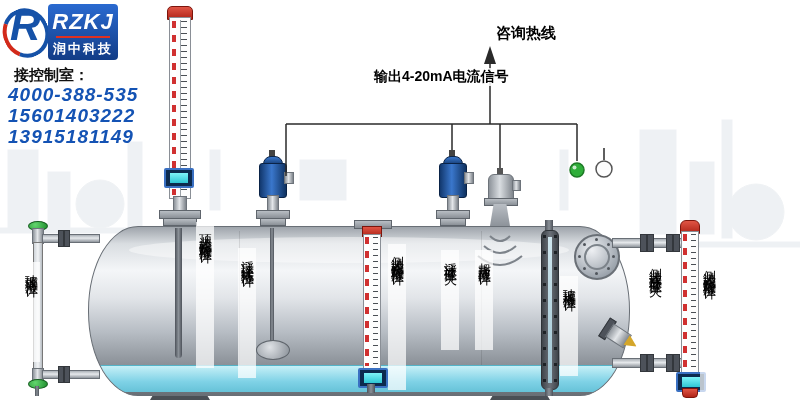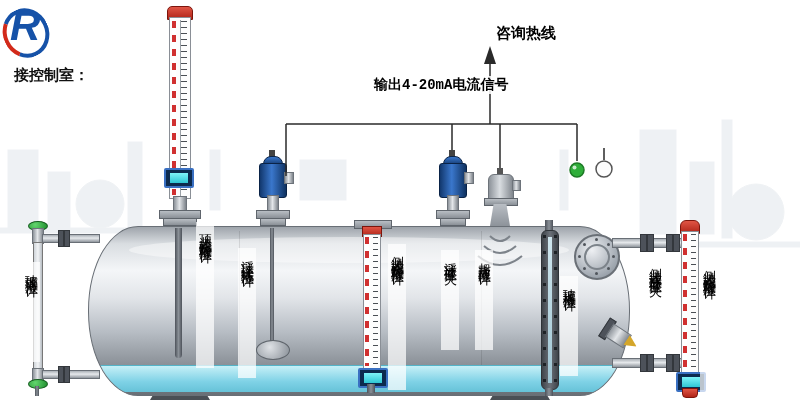--- a/index.html
+++ b/index.html
@@ -20,21 +20,21 @@
   .logo-name{margin-top:5px;font-size:22px;font-weight:bold;font-style:italic;letter-spacing:1px;}
   .logo-underline{height:2px;background:#e03020;margin:1px 8px 2px 8px;}
   .logo-cn{font-size:13px;font-weight:bold;letter-spacing:2px;}
   .hotline{left:14px;top:66px;font-size:15px;font-weight:bold;color:#111;z-index:8;}
   .phones{left:8px;top:84px;z-index:8;}
   .phone{font-size:19px;font-weight:bold;font-style:italic;color:#1453b4;line-height:21px;letter-spacing:1px;}
 
   
   .note{z-index:8;font-weight:bold;color:#000;background:rgba(255,255,255,.85);padding:0 2px;}
   .note-control{left:494px;top:24px;font-size:15px;}
-  .note-signal{left:372px;top:76px;font-size:14px;font-family:Liberation Mono, monospace;}
+  .note-signal{left:372px;top:68px;font-size:14px;}
 
   
   .supports{z-index:2;background:#4a4f55;clip-path:polygon(14% 0,86% 0,100% 100%,0 100%);}
   .tank{left:88px;top:226px;width:540px;height:168px;border-radius:50px/84px;overflow:hidden;z-index:3;
         border:1px solid #696f76;
         background:linear-gradient(180deg,#9ea4ab 0%,#d9dde1 10%,#f4f6f8 26%,#e2e5e9 42%,#b8bec5 62%,#8f959c 80%,#767c83 92%,#696f76 100%);}
   .tank-shine{left:40px;top:10px;width:440px;height:26px;background:rgba(255,255,255,.45);border-radius:50%;}
   .tank-seam{top:4px;bottom:4px;width:1px;background:rgba(0,0,0,.10);}
   .liquid{left:2px;right:2px;bottom:3px;height:26px;border-top:1px solid #53b4c8;
           background:linear-gradient(180deg,#c6f0f7,#7fd2e6 60%,#66c2d8);}
@@ -233,16 +233,26 @@
   <div class="vlabel" style="left:560px;top:276px;height:96px;">玻璃板液位计</div>
   <div class="vlabel" style="left:646px;top:256px;height:82px;">侧装式浮球液位开关</div>
   <div class="vlabel" style="left:700px;top:258px;height:142px;">侧装式磁翻板液位计</div>
 
   <div class="abs note note-control">咨询热线</div>
   <div class="abs note note-signal">输出4-20mA电流信号</div>
 
   <div class="abs logo">
     <div class="abs logo-ring"></div>
     <div class="abs logo-r">R</div>
+    <div class="abs logo-box">
+      <div class="logo-name">RZKJ</div>
+      <div class="logo-underline"></div>
+      <div class="logo-cn">润中科技</div>
+    </div>
   </div>
   <div class="abs hotline">接控制室：</div>
+  <div class="abs phones">
+    <div class="phone">4000-388-535</div>
+    <div class="phone">15601403222</div>
+    <div class="phone">13915181149</div>
+  </div>
 
 </div>
 
 </body></html>

